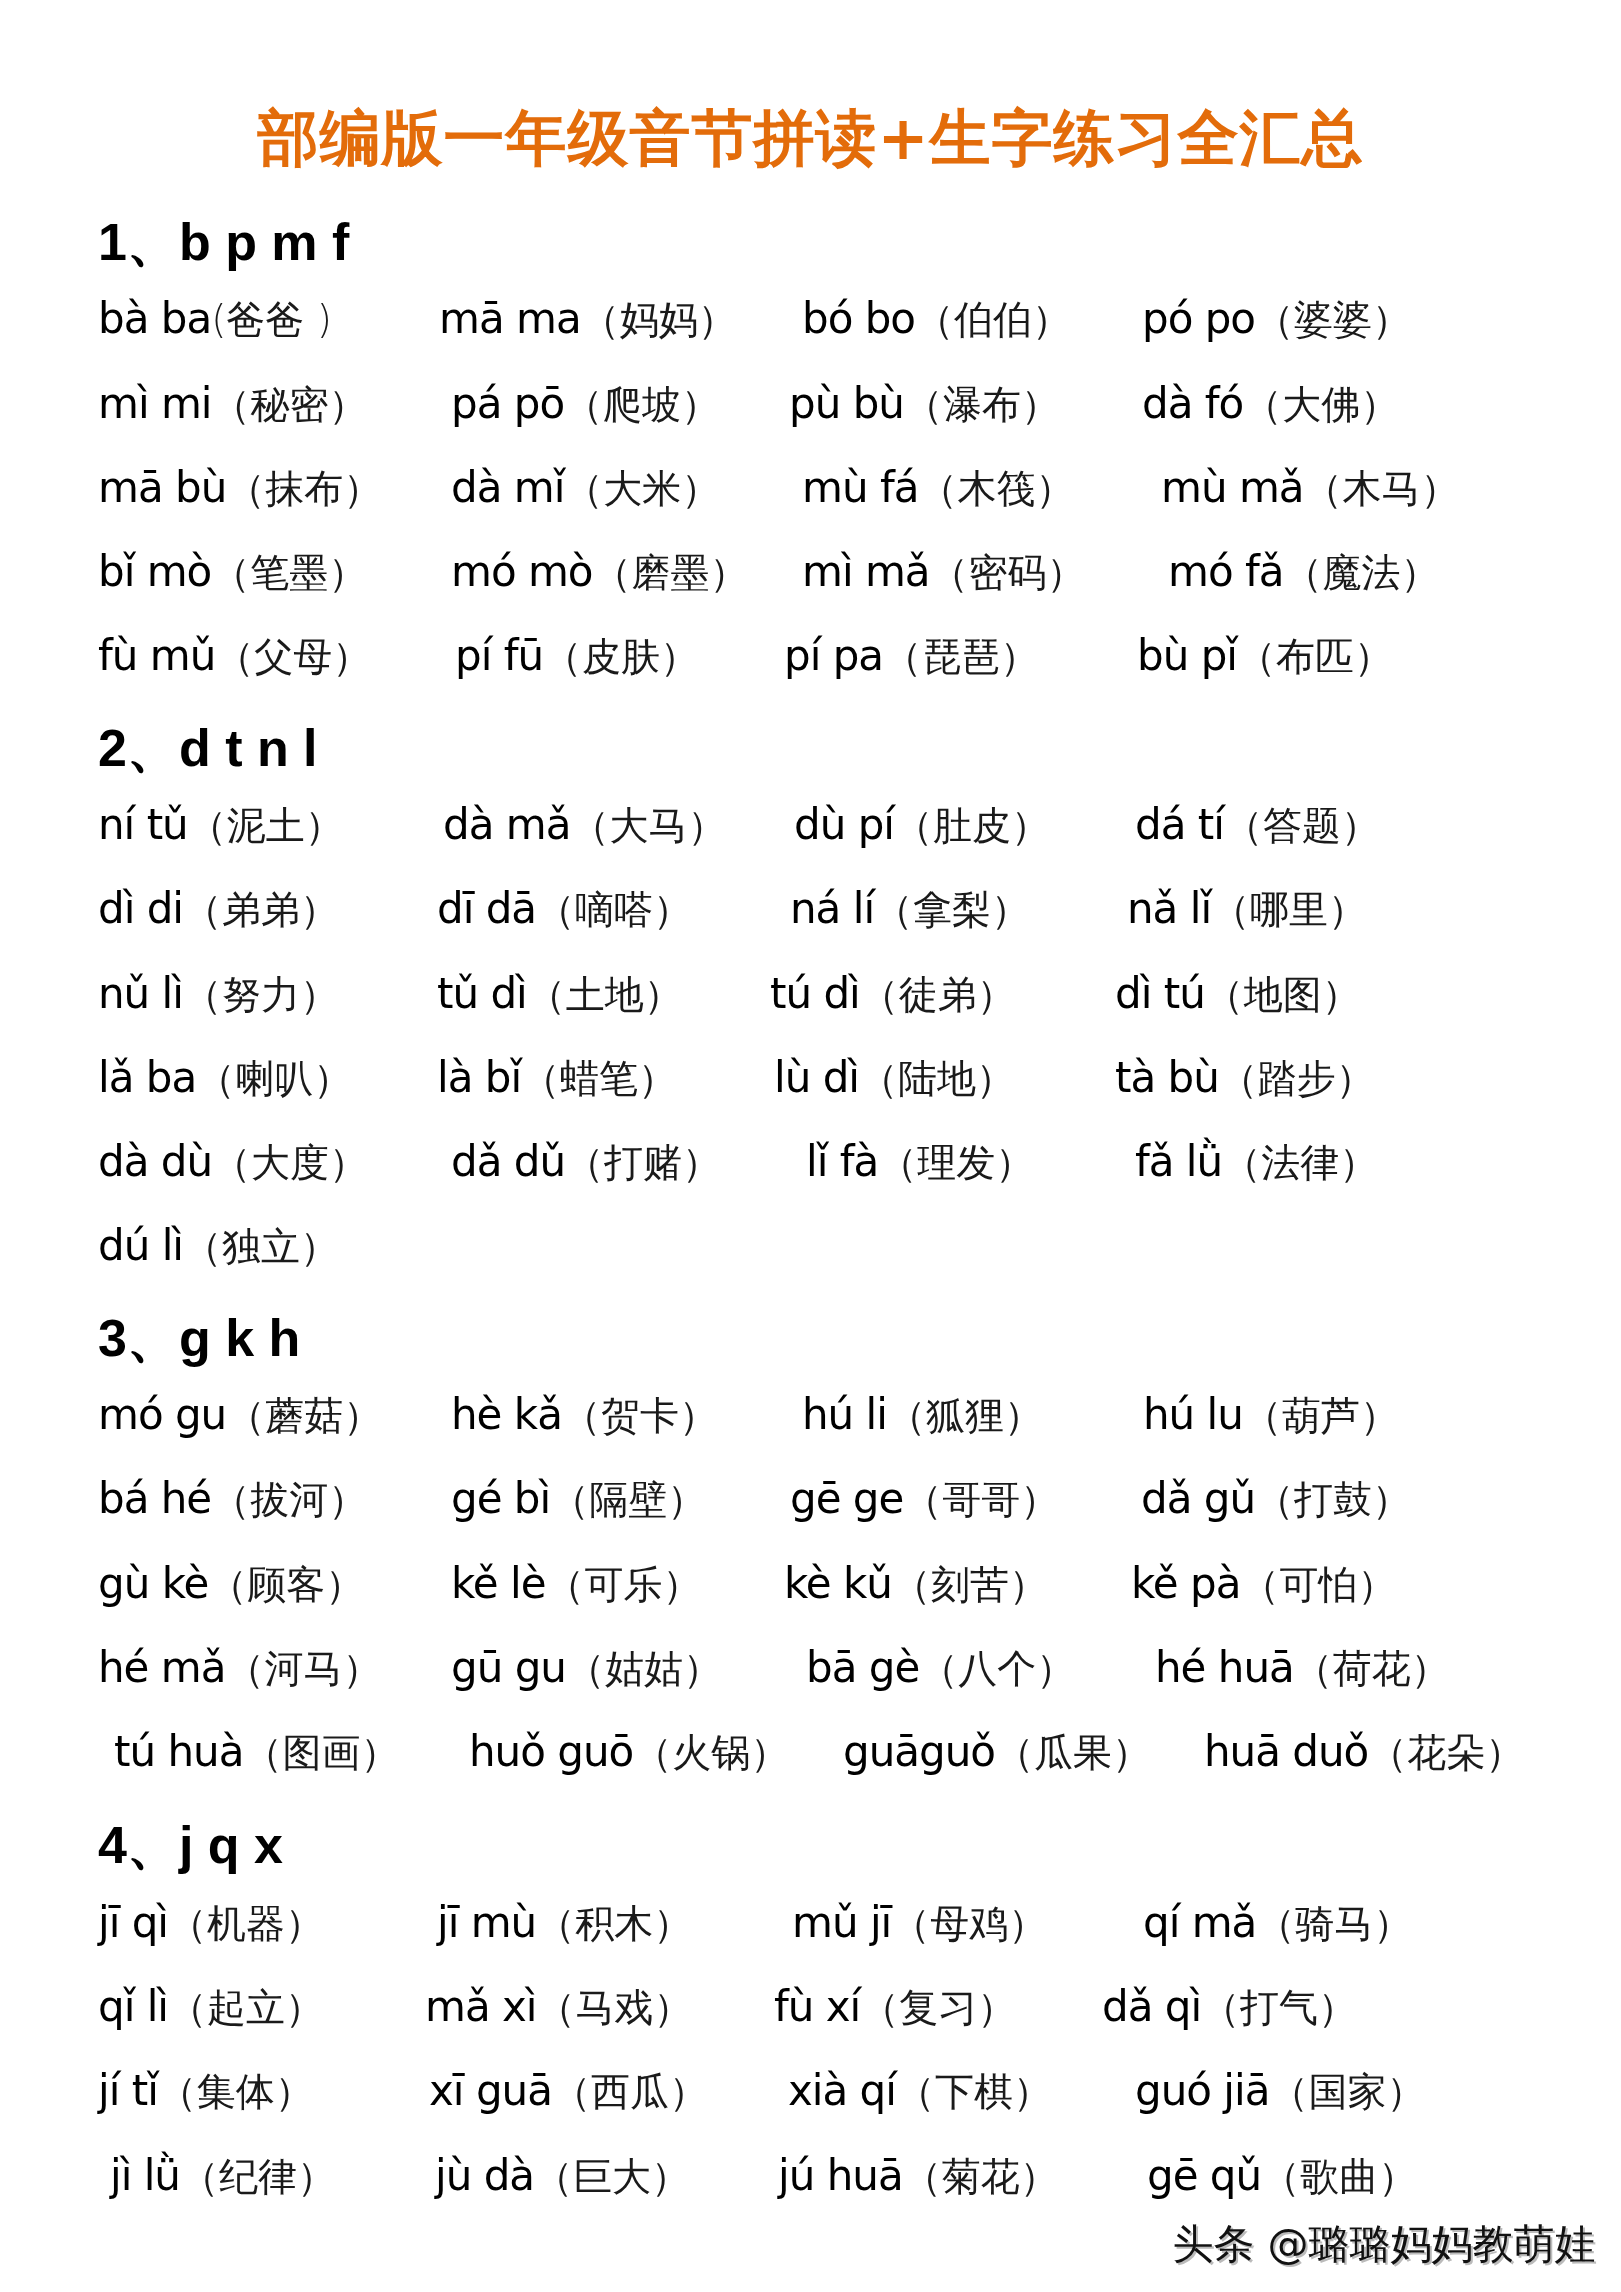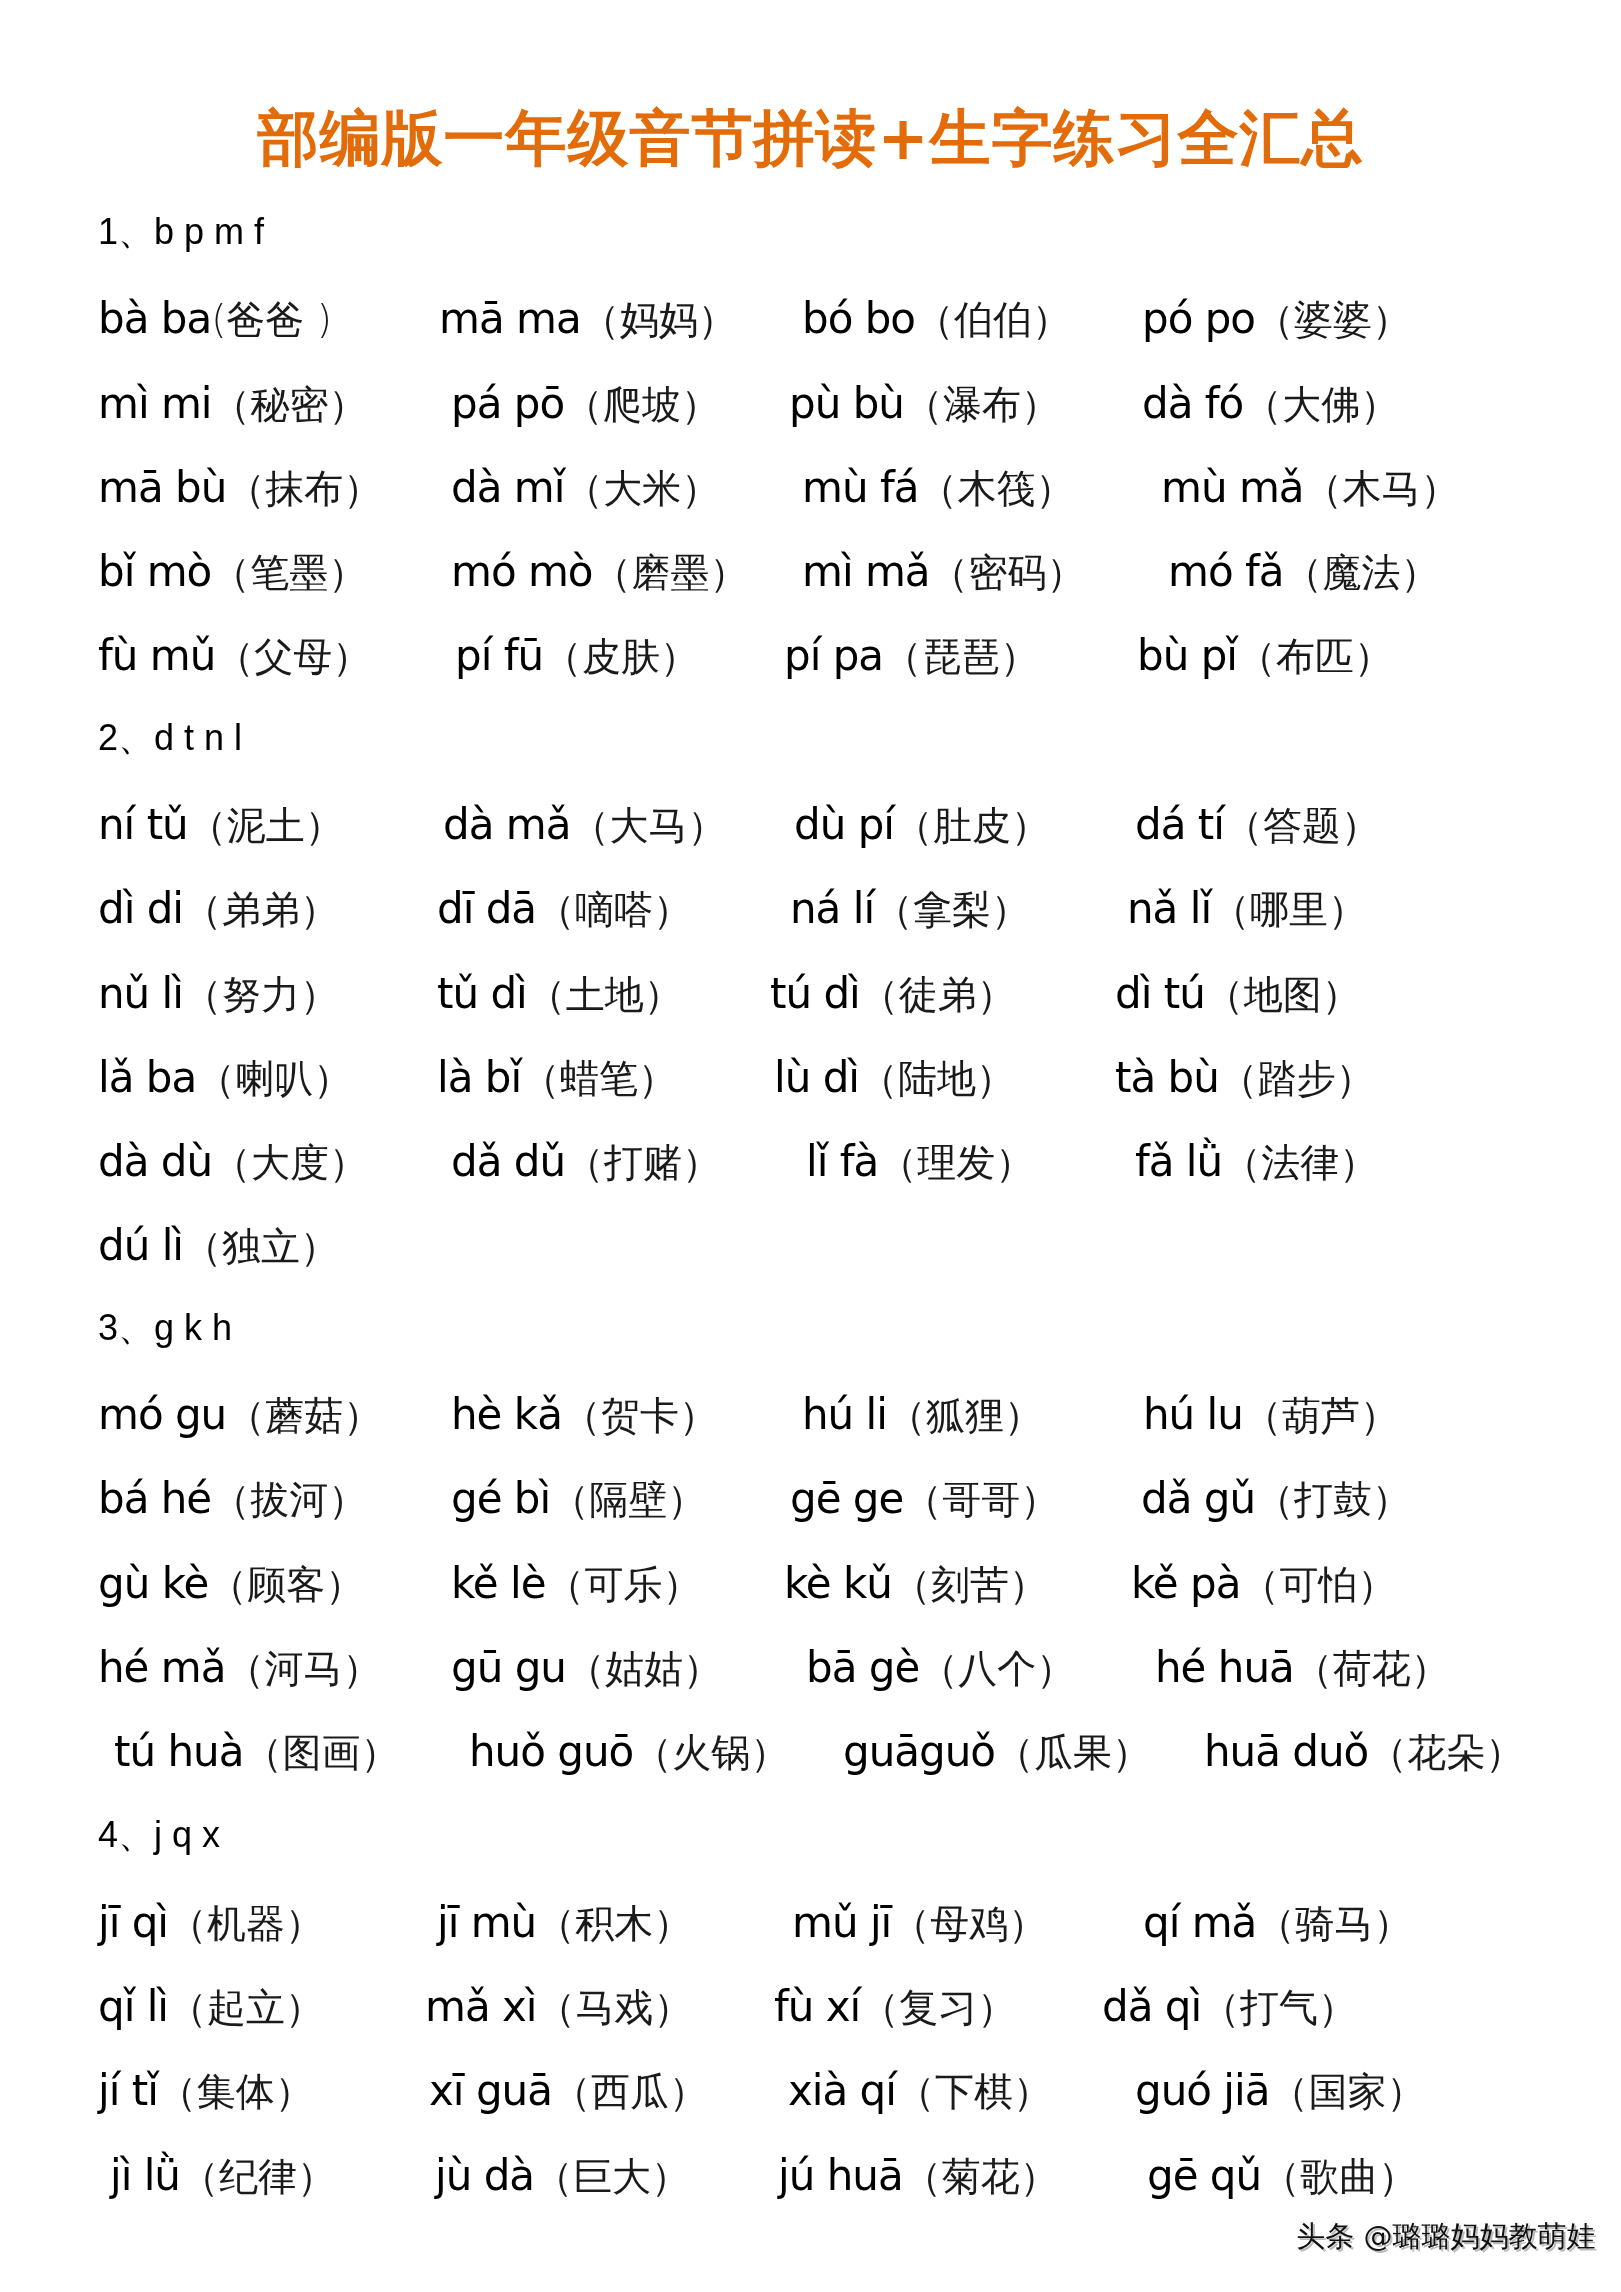--- a/index.html
+++ b/index.html
@@ -1,27 +1,27 @@
 <!DOCTYPE html>
 <html><head>
 <meta charset="utf-8">
 <style>
   html, body { margin:0; padding:0; background:#ffffff; }
   body { width:1621px; height:2293px; position:relative; overflow:hidden;
          font-family:"DejaVu Sans", "Liberation Sans", sans-serif; color:#000; }
   .title { position:absolute; left:0; width:1621px; top:98px; text-align:center;
            font-size:61px; font-weight:bold; color:#E36C0A; letter-spacing:1px;
            font-family:"DejaVu Sans", sans-serif; }
-  .section-heading { position:absolute; left:98px; font-size:36px; white-space:nowrap;
-           font-family:"Liberation Sans", "DejaVu Sans", sans-serif; }
+  .section-heading { position:absolute; left:98px; font-size:52px; white-space:nowrap;
+           font-family:"Liberation Sans", "DejaVu Sans", sans-serif;font-weight:bold; }
   .row { position:absolute; left:0; width:1482px; height:69px; }
   .entry { position:absolute; white-space:nowrap; font-size:42px; line-height:69px; }
   .pinyin { font-family:"DejaVu Sans", sans-serif; letter-spacing:-1px; }
   .hanzi { font-family:"DejaVu Sans", sans-serif; font-weight:300; color:#1a1a1a; font-size:39px; }
-  .watermark { position:absolute; right:25.5px; top:2217px; font-size:29px; color:#111;
+  .watermark { position:absolute; right:25.5px; top:2217px; font-size:41px; color:#111;
                font-family:"DejaVu Sans", sans-serif;
                text-shadow: 2px 2px 0 #bbb, -1px -1px 0 #fff; }
 </style>
 </head>
 <body>
 
 <div class="title">部编版一年级音节拼读+生字练习全汇总</div>
 
 <div class="section-heading" style="top:208px;">1、b p m f</div>
 <div class="row" style="top:284px;">

